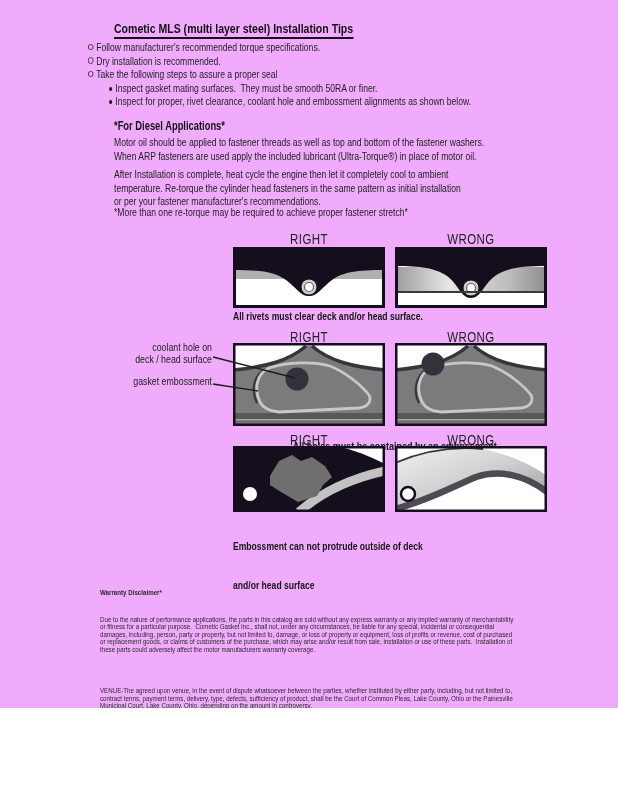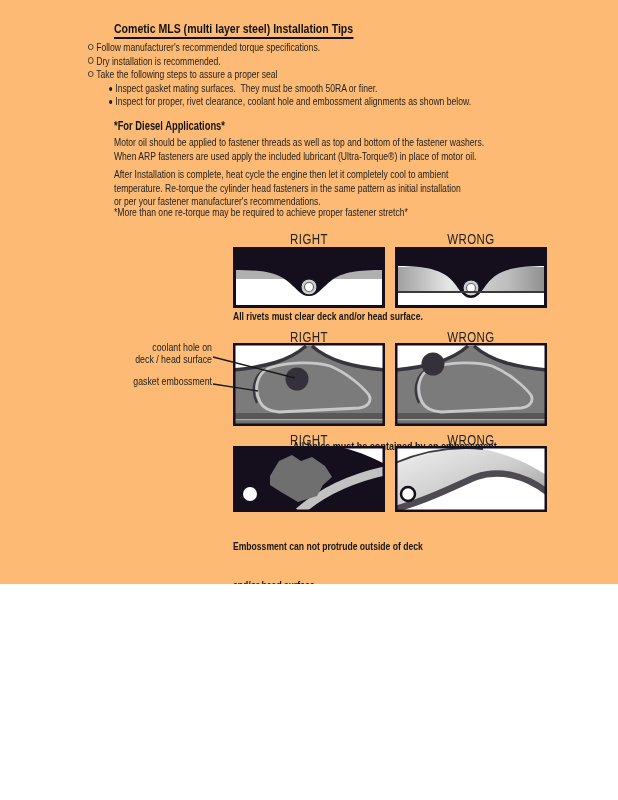--- a/index.html
+++ b/index.html
@@ -1,17 +1,17 @@
 <!DOCTYPE html>
 <html><head>
 <meta charset="utf-8">
 <style>
   html,body { margin:0; padding:0; background:#ffffff; }
   #page {
-    position:relative; width:618px; height:584px; background:#fdba74;
+    position:relative; width:618px; height:708px; background:#f0abfc;
     font-family:"Liberation Sans", sans-serif; color:#1f1f1f; overflow:hidden;
   }
   .abs { position:absolute; }
   .cond   { transform:scaleX(0.78); transform-origin:0 0; }
   .cond-c { transform:scaleX(0.82); transform-origin:50% 0; }
   .cond-r { transform:scaleX(0.80); transform-origin:100% 0; }
   .cond-fp{ transform:scaleX(0.95); transform-origin:0 0; }
   .line { white-space:pre; }
 
   #title { left:114px; top:21px; font-size:13.5px; font-weight:bold; color:#111;

